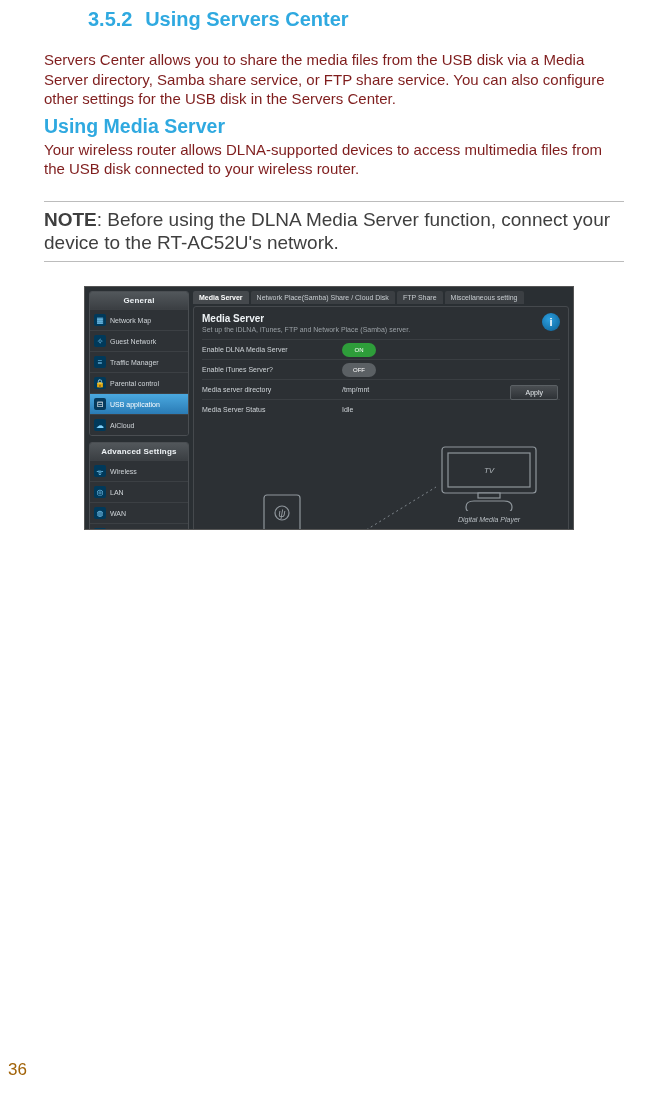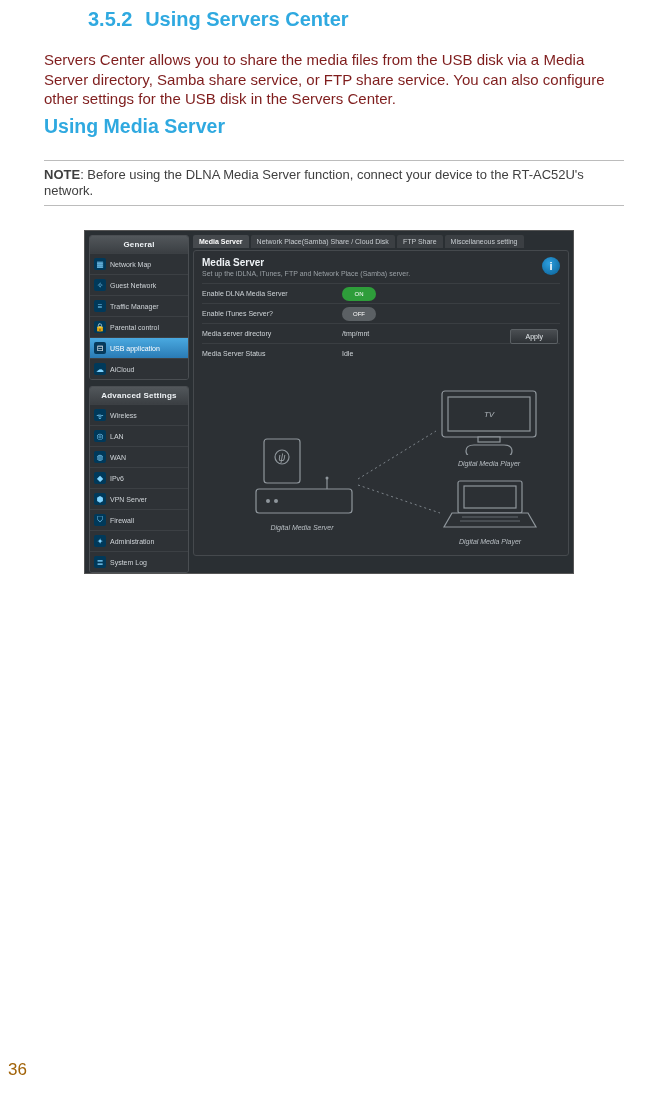--- a/index.html
+++ b/index.html
@@ -4,26 +4,26 @@
 <style>
   * { box-sizing: border-box; margin: 0; padding: 0; }
   html, body { width: 662px; height: 1098px; background: #fff; font-family: "Segoe UI", "Helvetica Neue", Arial, sans-serif; color: #3a3a3a; }
   .page { padding: 0 38px 0 44px; position: relative; height: 100%; }
   .sec-number { color: #2fa9e0; font-weight: 700; font-size: 20px; display:inline; }
   .sec-title  { color: #2fa9e0; font-weight: 700; font-size: 20px; display:inline; margin-left: 6px;}
   h2.section  { margin-top: 4px; margin-bottom: 18px; margin-left: 44px; }
   p.body { font-size: 15px; line-height: 1.3; color: #7f1d1d; margin-bottom: 4px; }
   h3.sub { color: #2fa9e0; font-weight: 700; font-size: 19.5px; margin-top: 6px; margin-bottom: 2px; }
   hr.rule { border: none; border-top: 1px solid #bcbcbc; margin: 22px 0 6px 0; }
-  .note { font-size: 13px; line-height: 1.25; color: #3f3f3f; }
+  .note { font-size: 19px; line-height: 1.25; color: #3f3f3f; }
   .note b { font-weight: 700; }
   hr.rule2 { border:none; border-top:1px solid #bcbcbc; margin: 6px 0 24px 0; }
 
   
-  .shot-wrap { margin: 0 0 0 40px; width: 490px; height: 344px; background:#2a2f33; border:1px solid #555; position:relative; font-family: Arial, sans-serif; color:#d8dde1; font-size:8px; overflow:hidden; }
+  .shot-wrap { margin: 0 0 0 40px; width: 490px; height: 244px; background:#2a2f33; border:1px solid #555; position:relative; font-family: Arial, sans-serif; color:#d8dde1; font-size:8px; overflow:hidden; }
   .shot-sidebar { position:absolute; left:4px; top:4px; bottom:4px; width:100px; }
   .sb-group { background:#2e3236; border:1px solid #4a4e52; border-radius:3px; margin-bottom:6px; overflow:hidden; }
   .sb-header { background: linear-gradient(#52575b,#3b3f43); color:#eef2f5; font-size:8px; text-align:center; padding:4px 2px; font-weight:700; letter-spacing:.2px; }
   .sb-item { display:flex; align-items:center; gap:4px; padding:4px 4px; border-top:1px solid #3c4044; font-size:7px; color:#cfd4d8; background:#2e3236; }
   .sb-item.active { background: linear-gradient(#4aa9e0,#2a7bb5); color:#fff; }
   .sb-ico { width:12px; height:12px; display:flex; align-items:center; justify-content:center; background:#00395a; border-radius:2px; color:#7fd3ff; font-size:8px; flex-shrink:0; }
   .sb-item.active .sb-ico { background:#063a5c; color:#fff; }
 
   .shot-main { position:absolute; left:108px; right:4px; top:4px; bottom:4px; }
   .tabs { display:flex; gap:2px; }
@@ -56,20 +56,21 @@
 
   <h2 class="section">
     <span class="sec-number">3.5.2</span>
     <span class="sec-title">Using Servers Center</span>
   </h2>
 
   <p class="body">Servers Center allows you to share the media files from the USB disk via a Media Server directory, Samba share service, or FTP share service. You can also configure other settings for the USB disk in the Servers Center.</p>
 
   <h3 class="sub">Using Media Server</h3>
 
+  <p class="body">Your wireless router allows DLNA-supported devices to access multimedia files from the USB disk connected to your wireless router.</p>
 
   <hr class="rule">
   <p class="note">
     <b>NOTE</b><span>:  Before using the DLNA Media Server function, connect your device to the RT-AC52U's network.</span>
   </p>
   <hr class="rule2">
 
   <div class="shot-wrap">
 
     <div class="shot-sidebar">

